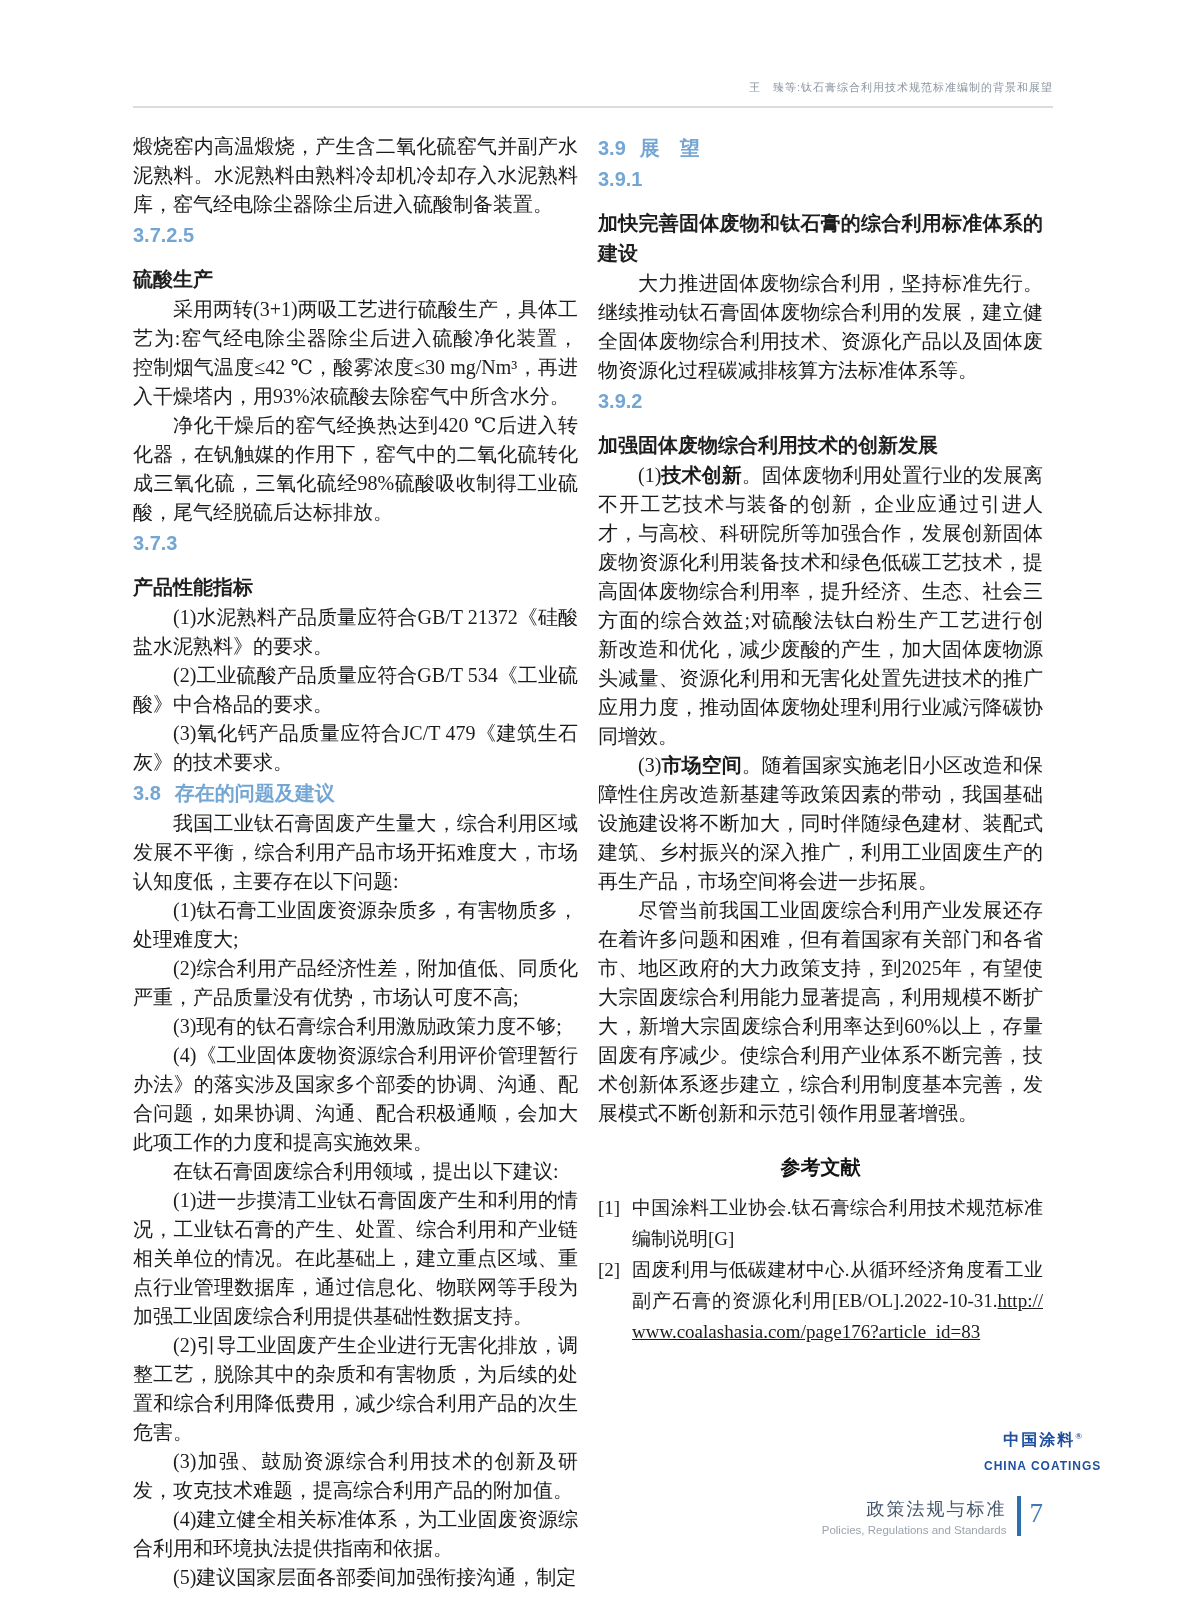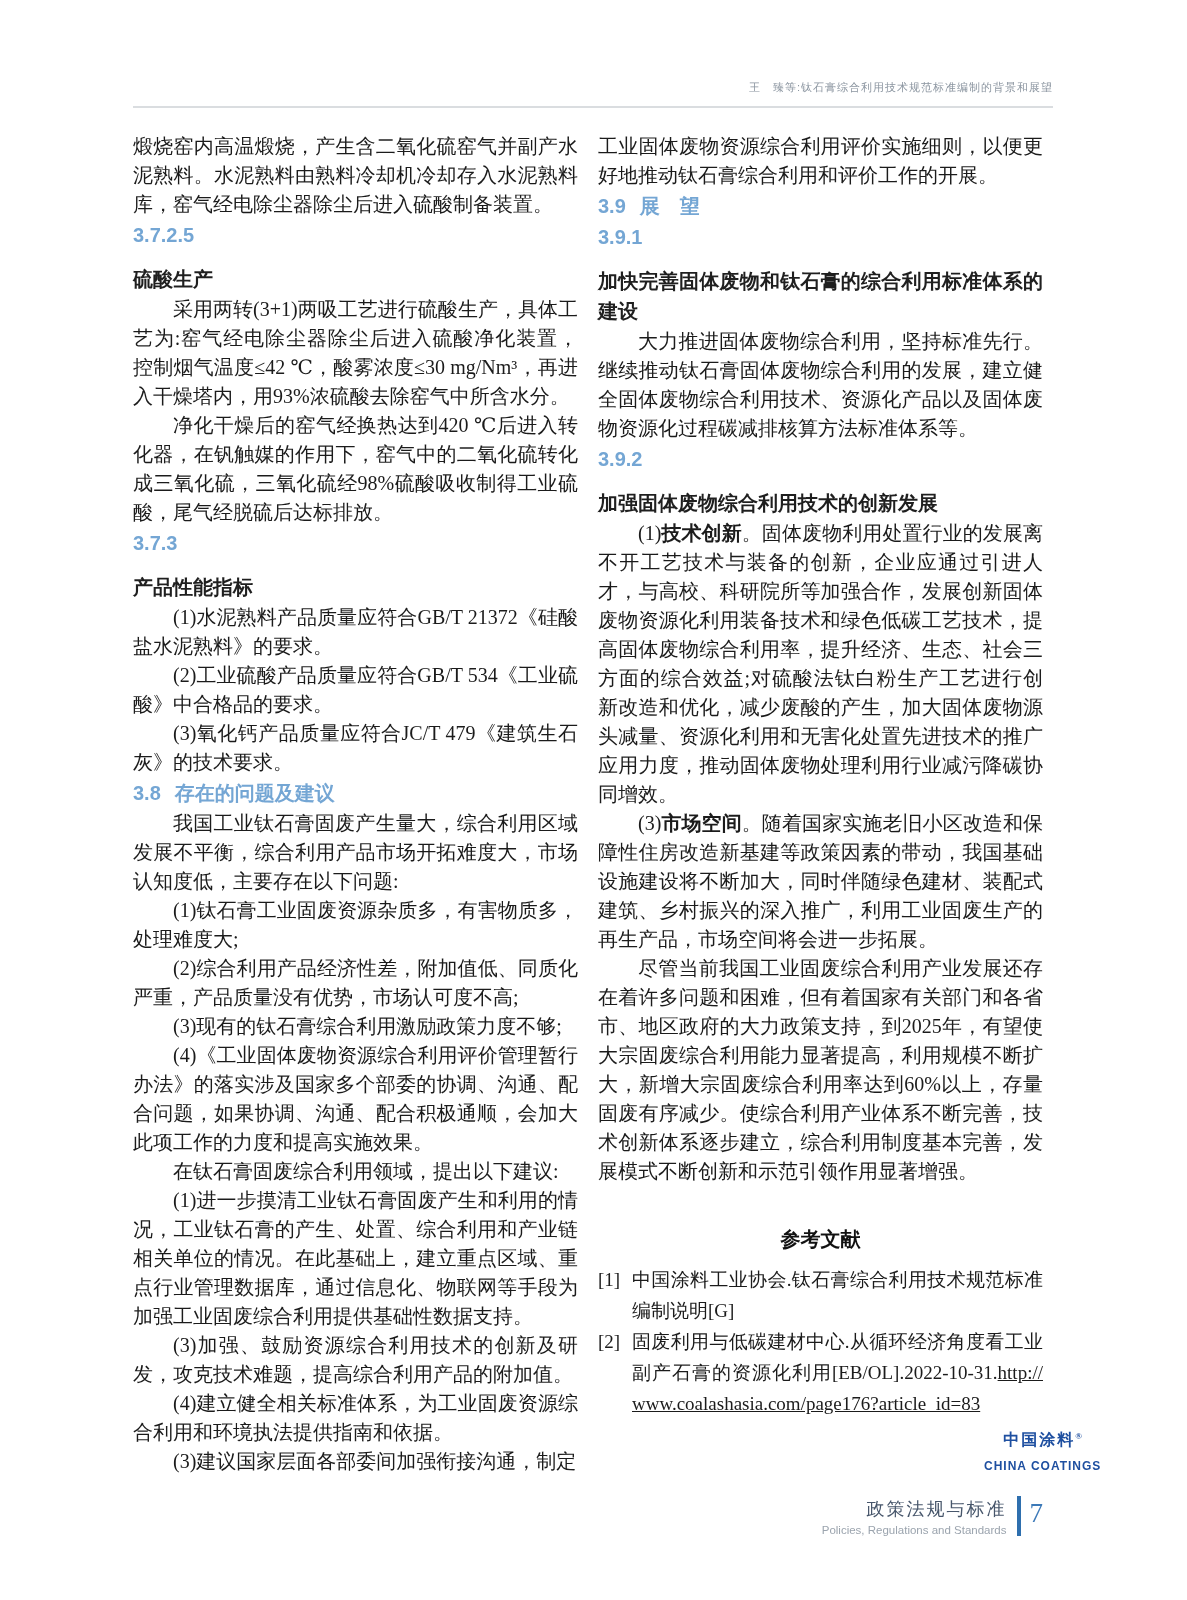--- a/index.html
+++ b/index.html
@@ -21,21 +21,21 @@
   .noindent{text-indent:0;}
   .h2{display:flex;gap:14px;margin:1px 0;
       font-family:"Liberation Sans","DejaVu Sans",sans-serif;
       font-weight:700;font-size:20px;line-height:30px;color:#74a6d4;}
   .h3{display:flex;gap:14px;margin:1px 0;
       font-family:"Liberation Sans","DejaVu Sans",sans-serif;
       font-weight:600;font-size:20px;line-height:30px;flex-direction:column;}
   .h3 .hnum{color:#74a6d4;flex:none;}
   .h3 .htitle{color:#1f1f1f;text-align:justify;}
   .lead{font-family:"Liberation Sans","DejaVu Sans",sans-serif;font-weight:700;}
-  .ref-section{margin-top:38px;}
+  .ref-section{margin-top:24px;}
   .ref-title{text-align:center;font-family:"Liberation Sans","DejaVu Sans",sans-serif;
              font-weight:700;font-size:20px;line-height:30px;margin:0 0 10px 0;color:#111;}
   .ref-item{position:relative;padding-left:34px;font-size:19px;line-height:31px;text-align:justify;}
   .ref-marker{position:absolute;left:0;}
   .ref-url{text-decoration:underline;word-break:break-all;}
   .logo{position:absolute;left:984px;top:1430px;text-align:center;color:#1e4fa0;
         font-family:"Liberation Sans","DejaVu Sans",sans-serif;}
   .logo-cn{font-size:16px;font-weight:700;letter-spacing:2px;white-space:nowrap;font-family:Liberation Serif, serif;}
   .logo-reg{font-size:9px;vertical-align:super;letter-spacing:0;}
   .logo-en{font-size:12px;font-weight:700;letter-spacing:1px;margin-top:8px;white-space:nowrap;}
@@ -77,27 +77,27 @@
         <span class="hnum">3.8</span>
         <span class="htitle">存在的问题及建议</span>
       </div>
       <p class="par indent">我国工业钛石膏固废产生量大，综合利用区域发展不平衡，综合利用产品市场开拓难度大，市场认知度低，主要存在以下问题:</p>
       <p class="par indent">(1)钛石膏工业固废资源杂质多，有害物质多，处理难度大;</p>
       <p class="par indent">(2)综合利用产品经济性差，附加值低、同质化严重，产品质量没有优势，市场认可度不高;</p>
       <p class="par indent">(3)现有的钛石膏综合利用激励政策力度不够;</p>
       <p class="par indent">(4)《工业固体废物资源综合利用评价管理暂行办法》的落实涉及国家多个部委的协调、沟通、配合问题，如果协调、沟通、配合积极通顺，会加大此项工作的力度和提高实施效果。</p>
       <p class="par indent">在钛石膏固废综合利用领域，提出以下建议:</p>
       <p class="par indent">(1)进一步摸清工业钛石膏固废产生和利用的情况，工业钛石膏的产生、处置、综合利用和产业链相关单位的情况。在此基础上，建立重点区域、重点行业管理数据库，通过信息化、物联网等手段为加强工业固废综合利用提供基础性数据支持。</p>
+      <p class="par indent">(2)引导工业固废产生企业进行无害化排放，调整工艺，脱除其中的杂质和有害物质，为后续的处置和综合利用降低费用，减少综合利用产品的次生危害。</p>
       <p class="par indent">(3)加强、鼓励资源综合利用技术的创新及研发，攻克技术难题，提高综合利用产品的附加值。</p>
       <p class="par indent">(4)建立健全相关标准体系，为工业固废资源综合利用和环境执法提供指南和依据。</p>
-      <p class="par indent">(3)建议国家层面各部委间加强衔接沟通，制定</p>
+      <p class="par indent">(5)建议国家层面各部委间加强衔接沟通，制定</p>
     </section>
 
     <section class="column">
-      <p class="par noindent">工业固体废物资源综合利用评价实施细则，以便更好地推动钛石膏综合利用和评价工作的开展。</p>
       <div class="h2">
         <span class="hnum">3.9</span>
         <span class="htitle">展　望</span>
       </div>
       <div class="h3">
         <span class="hnum">3.9.1</span>
         <span class="htitle">加快完善固体废物和钛石膏的综合利用标准体系的建设</span>
       </div>
       <p class="par indent">大力推进固体废物综合利用，坚持标准先行。继续推动钛石膏固体废物综合利用的发展，建立健全固体废物综合利用技术、资源化产品以及固体废物资源化过程碳减排核算方法标准体系等。</p>
       <div class="h3">

